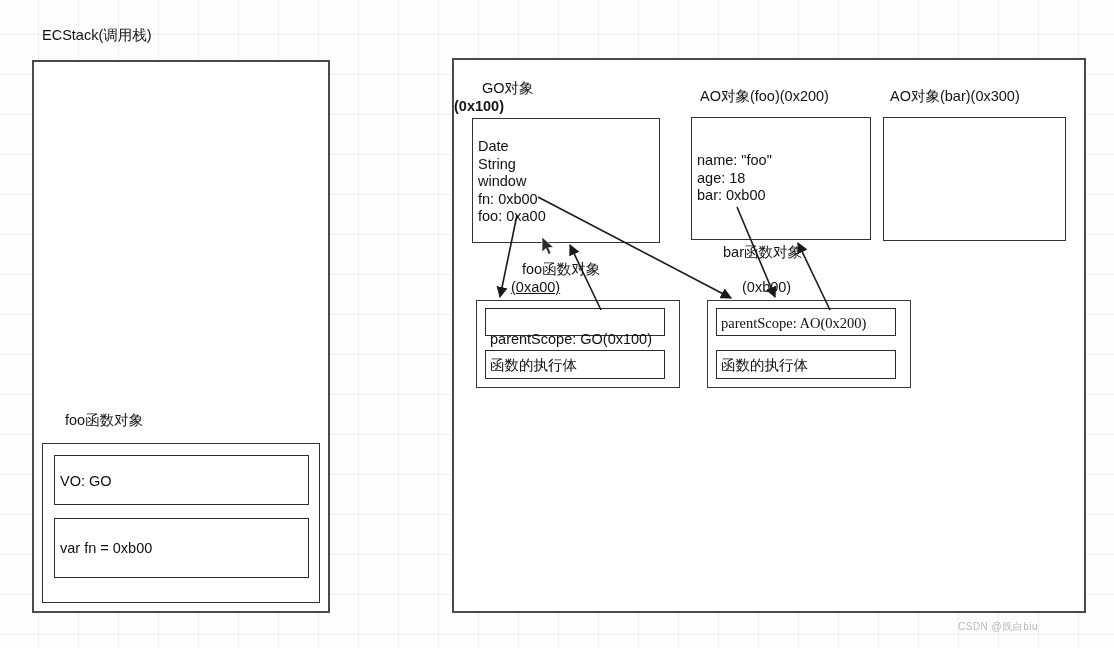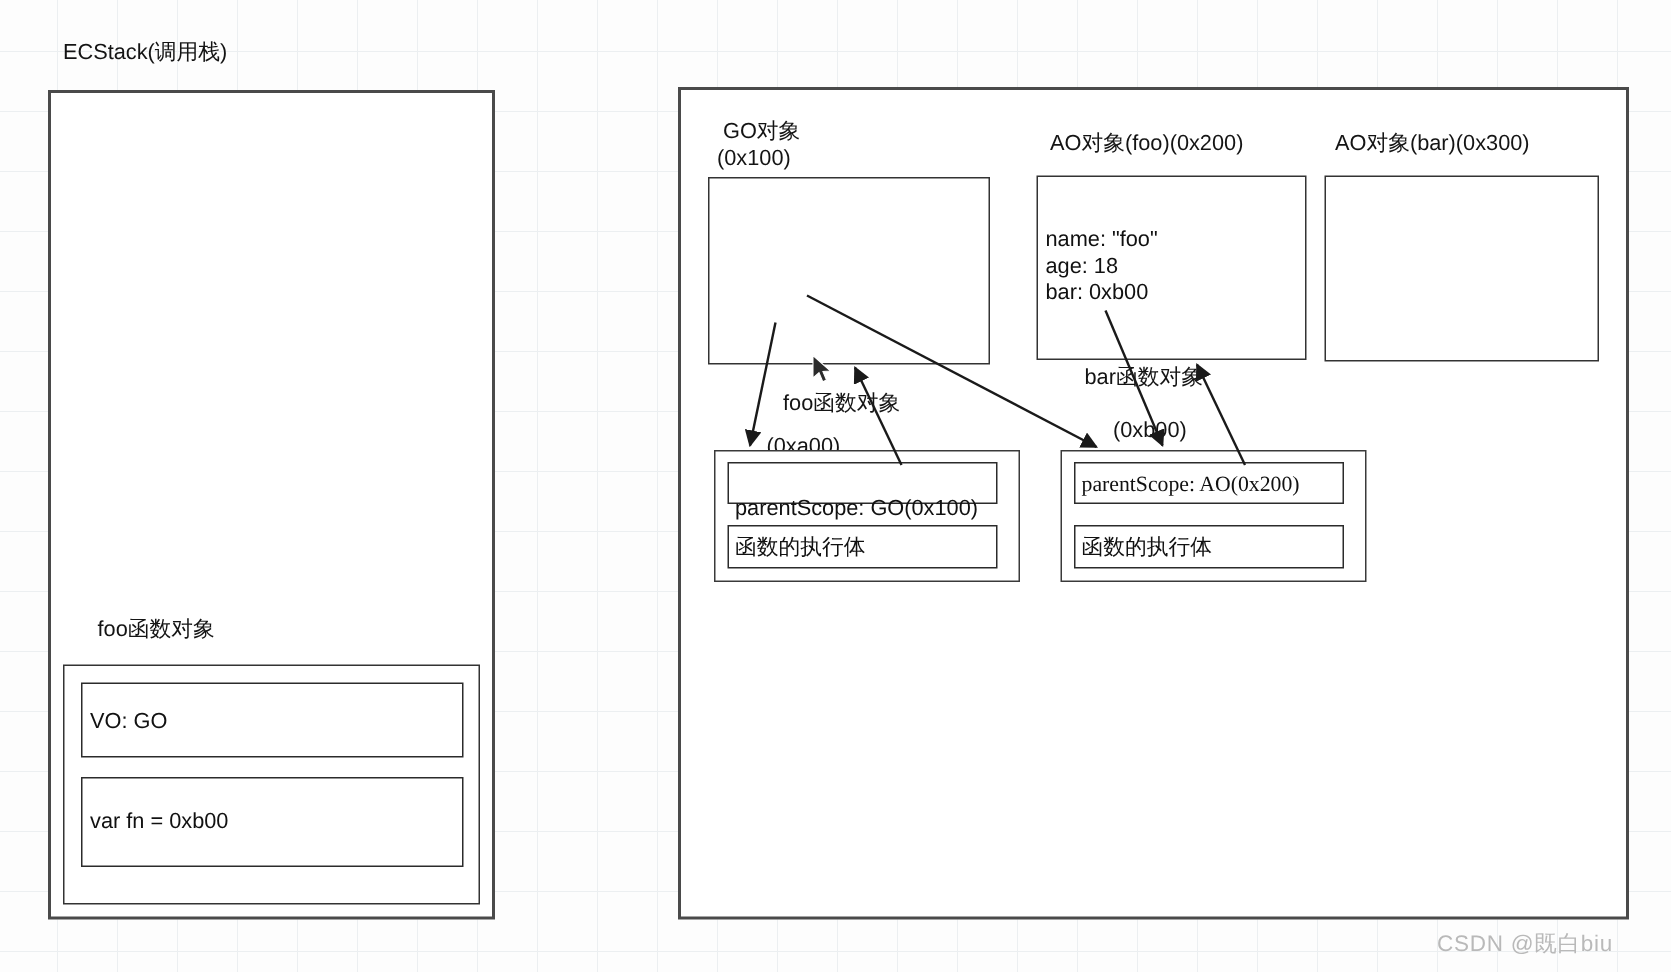--- a/index.html
+++ b/index.html
@@ -62,21 +62,21 @@
   svg.arrows {
     position: absolute;
     left: 0;
     top: 0;
     width: 1114px;
     height: 648px;
     pointer-events: none;
   }
   .watermark {
     position: absolute;
-    font-size: 15px;
+    font-size: 10px;
     color: #b9b9b9;
     white-space: pre;
     letter-spacing: 0.5px;
   }
   .cursor {
     position: absolute;
     width: 14px;
     height: 20px;
   }
 </style>
@@ -95,35 +95,40 @@
 
   <div class="box-inner" style="left:54px; top:455px; width:255px; height:50px;"></div>
   <div class="box-text" style="left:60px; top:473px;">VO: GO</div>
 
   <div class="box-inner" style="left:54px; top:518px; width:255px; height:60px;"></div>
   <div class="box-text" style="left:60px; top:540px;">var fn = 0xb00</div>
 
   <div class="panel" style="left:452px; top:58px; width:634px; height:555px;"></div>
 
   <div class="lbl" style="left:482px; top:80px;">GO对象</div>
-  <div class="lbl" style="left:478px; top:98px;">(0x100)</div>
+  <div class="lbl" style="left:454px; top:98px;font-weight:bold;">(0x100)</div>
   <div class="box" style="left:472px; top:118px; width:188px; height:125px;"></div>
+  <div class="box-text" style="left:478px; top:138px;">Date
+String
+window
+fn: 0xb00
+foo: 0xa00</div>
 
   <div class="lbl" style="left:700px; top:88px;">AO对象(foo)(0x200)</div>
   <div class="box" style="left:691px; top:117px; width:180px; height:123px;"></div>
   <div class="box-text" style="left:697px; top:152px;">name: "foo"
 age: 18
 bar: 0xb00</div>
 
   <div class="lbl" style="left:890px; top:88px;">AO对象(bar)(0x300)</div>
   <div class="box" style="left:883px; top:117px; width:183px; height:124px;"></div>
   <div class="box-text" style="left:889px; top:140px;"></div>
 
   <div class="lbl" style="left:492px; top:261px;margin-left:30px;">foo函数对象</div>
-  <div class="lbl" style="left:511px; top:290px;">(0xa00)</div>
+  <div class="lbl" style="left:511px; top:279px;text-decoration:underline;">(0xa00)</div>
   <div class="fnwrap" style="left:476px; top:300px; width:204px; height:88px;"></div>
   <div class="box-inner" style="left:485px; top:308px; width:180px; height:28px;"></div>
   <div class="box-text" style="left:490px; top:315px;margin-top:16px;">parentScope: GO(0x100)</div>
   <div class="box-inner" style="left:485px; top:350px; width:180px; height:29px;"></div>
   <div class="box-text" style="left:490px; top:357px;">函数的执行体</div>
 
   <div class="lbl" style="left:723px; top:244px;">bar函数对象</div>
   <div class="lbl" style="left:742px; top:279px;">(0xb00)</div>
   <div class="fnwrap" style="left:707px; top:300px; width:204px; height:88px;"></div>
   <div class="box-inner" style="left:716px; top:308px; width:180px; height:28px;"></div>

